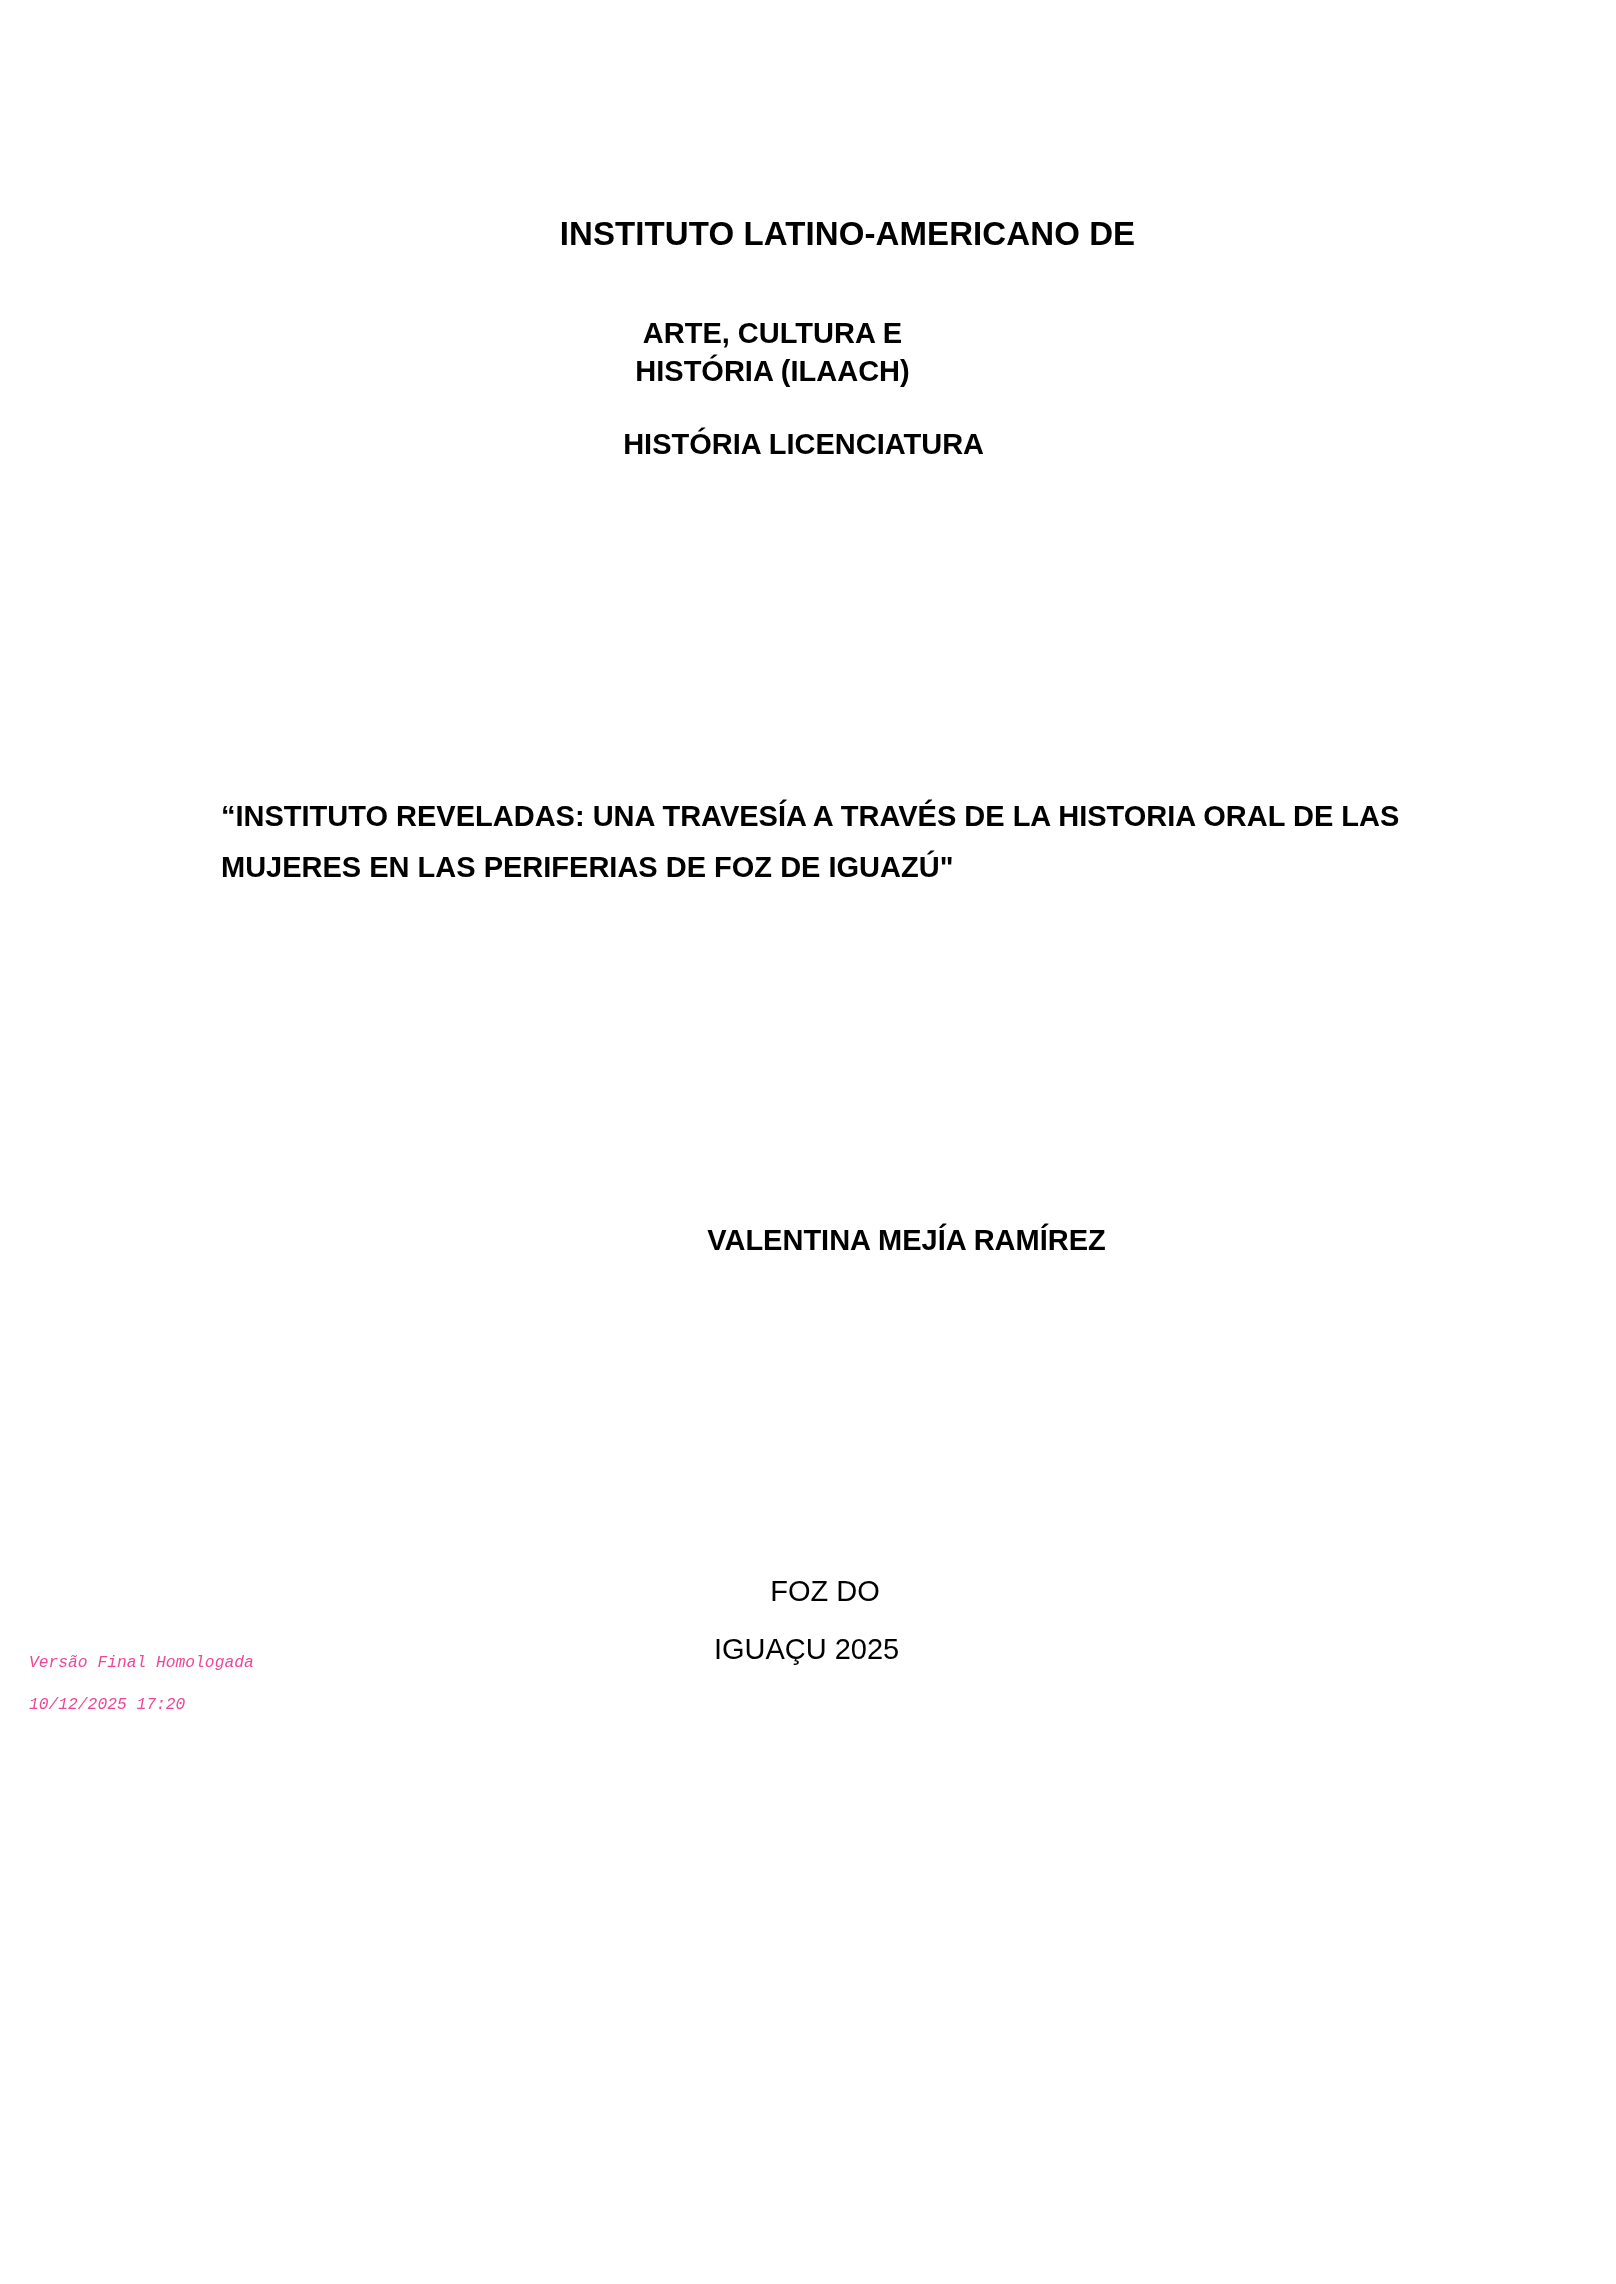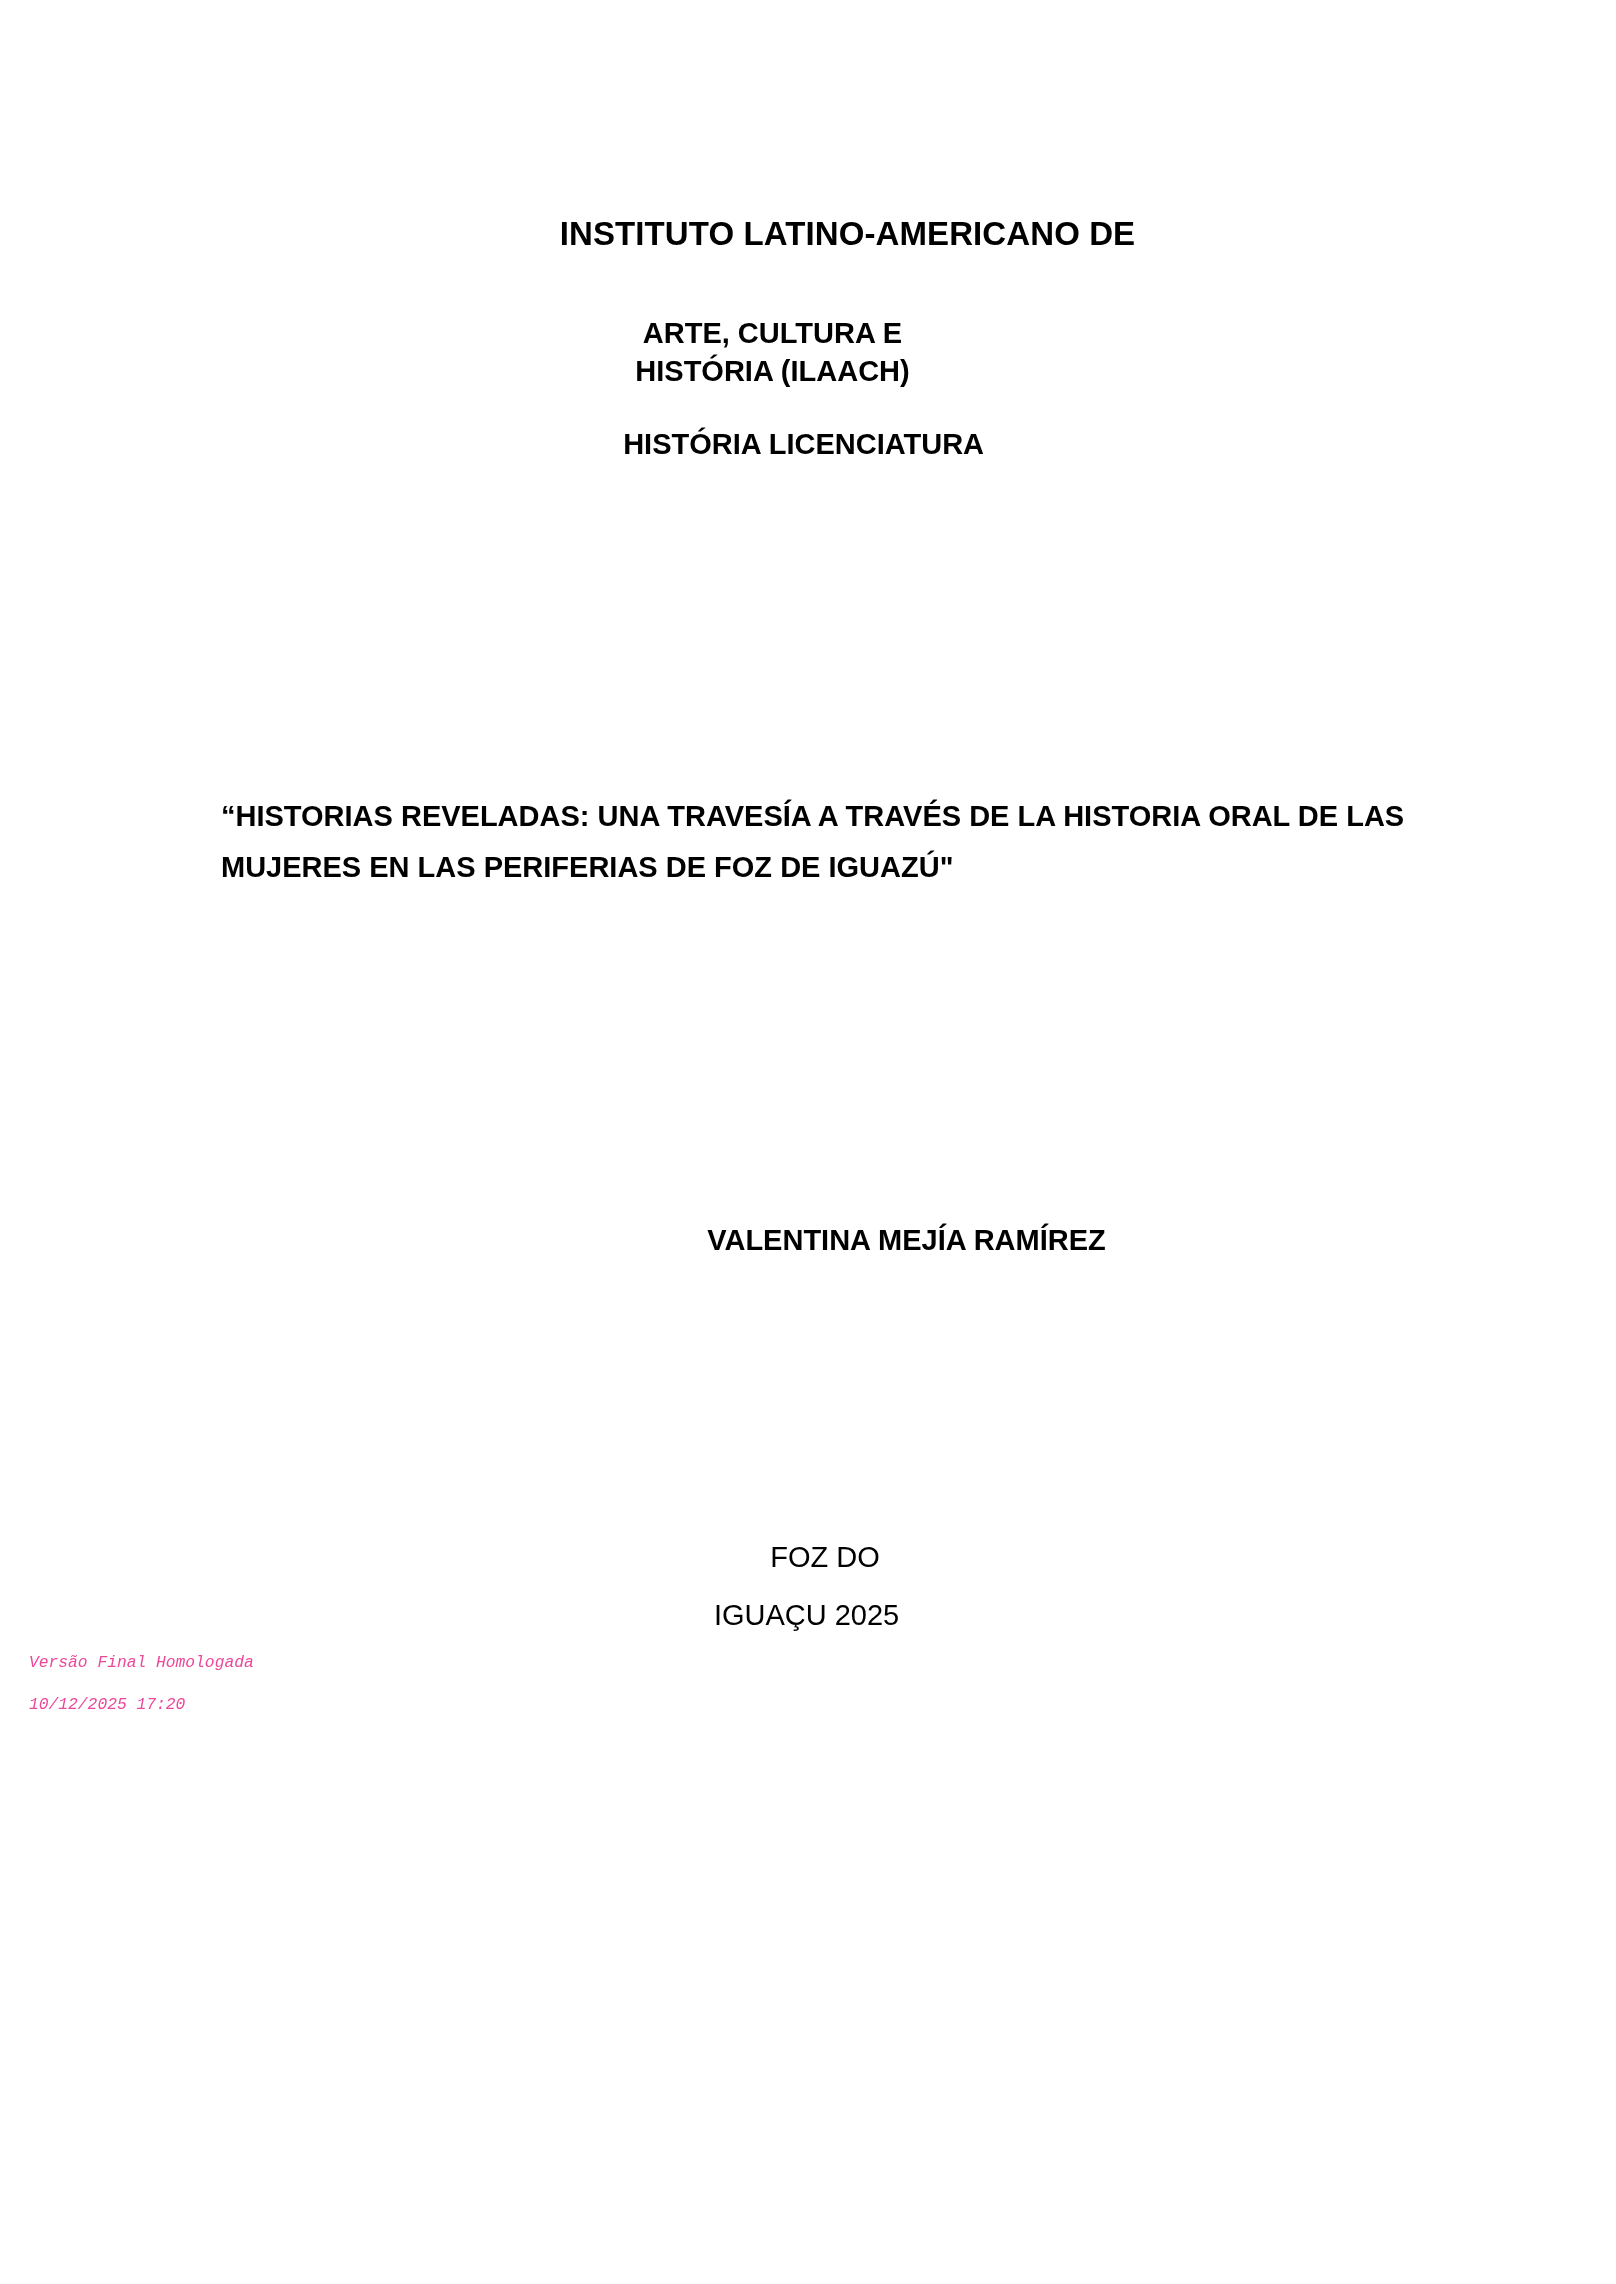--- a/index.html
+++ b/index.html
@@ -68,21 +68,21 @@
     text-align: center;
     font-size: 29px;
     font-weight: bold;
     margin-left: 98px;
   }
 
   
   .footer-block {
     position: absolute;
     left: 0;
-    top: 1528px;
+    top: 1562px;
     width: 1617px;
     text-align: center;
     font-size: 29px;
     font-weight: normal;
     line-height: 2.0;
   }
   .footer-line-1 { margin-left: 33px; }
   .footer-line-2 { margin-left: -3.9px; }
 
   
@@ -102,21 +102,21 @@
 <body>
 
 <div class="page">
 
   <div class="institute-block">
     <div class="inst-line-1">INSTITUTO LATINO-AMERICANO DE</div>
     <div class="inst-line-2">ARTE, CULTURA E<br>HISTÓRIA (ILAACH)</div>
     <div class="inst-line-3">HISTÓRIA LICENCIATURA</div>
   </div>
 
-  <div class="title-block">“HISTORIAS REVELADAS: UNA TRAVESÍA A TRAVÉS DE LA HISTORIA ORAL DE LAS MUJERES EN LAS PERIFERIAS DE FOZ DE IGUAZÚ"</div>
+  <div class="title-block">“INSTITUTO REVELADAS: UNA TRAVESÍA A TRAVÉS DE LA HISTORIA ORAL DE LAS MUJERES EN LAS PERIFERIAS DE FOZ DE IGUAZÚ"</div>
 
   <div class="author-block">VALENTINA MEJÍA RAMÍREZ</div>
 
   <div class="footer-block">
     <div class="footer-line-1">FOZ DO</div>
     <div class="footer-line-2">IGUAÇU 2025</div>
   </div>
 
   <div class="stamp">
     <div>Versão Final Homologada</div>

